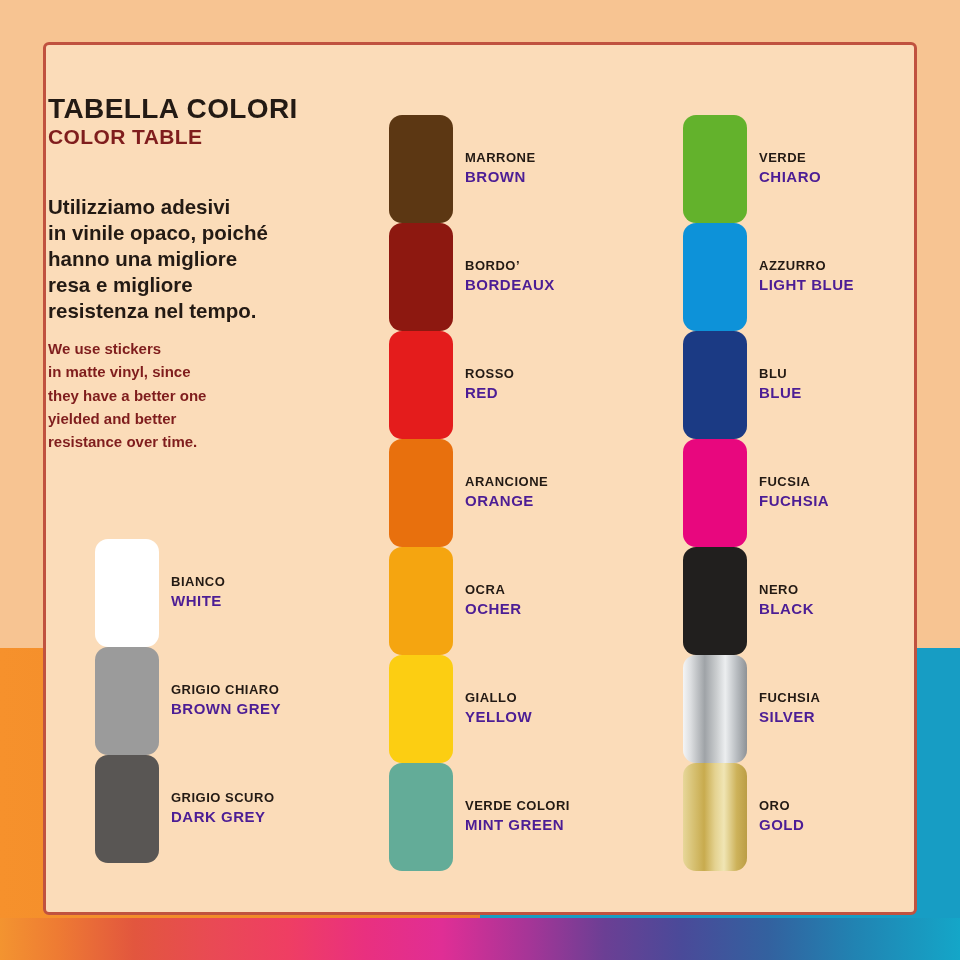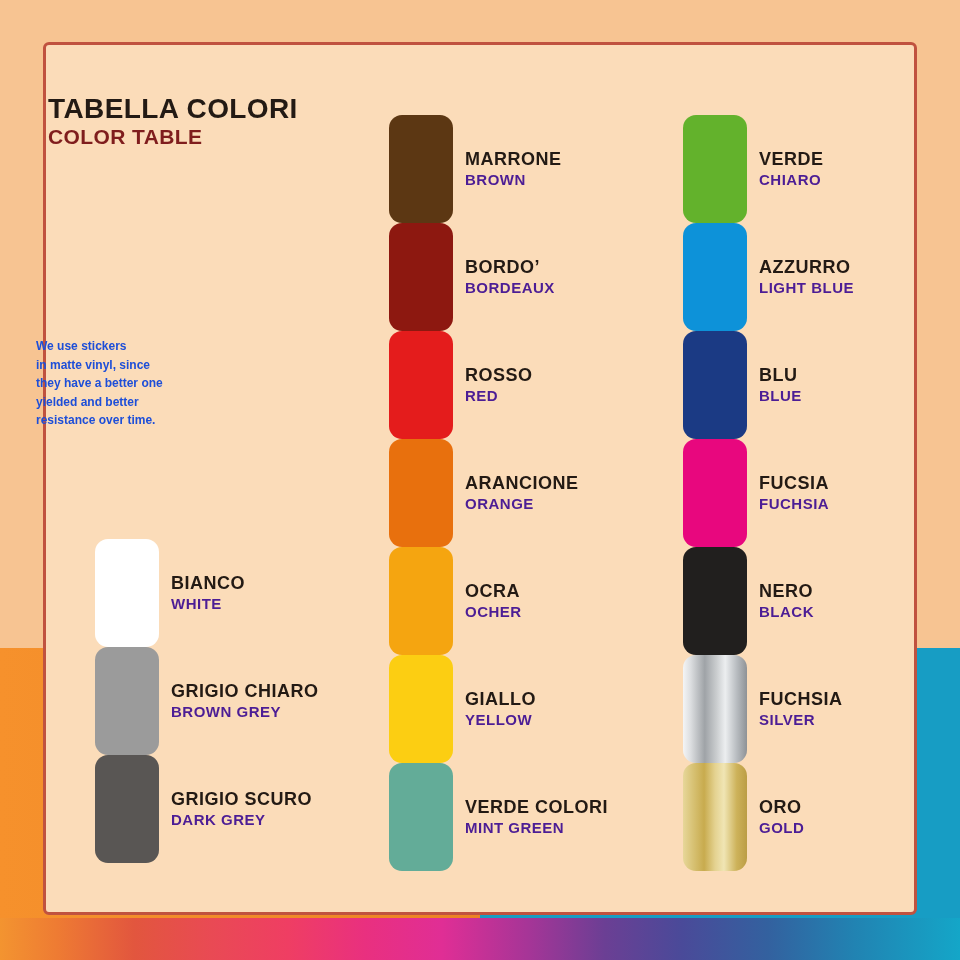--- a/index.html
+++ b/index.html
@@ -102,26 +102,26 @@
     top: 194px;
     width: 290px;
     font-size: 20.5px;
     font-weight: 700;
     color: #231a14;
     line-height: 1.27;
     white-space: pre-line;
   }
   .para-en {
     position: absolute;
-    left: 36px;
+    left: 48px;
     top: 337px;
     width: 280px;
-    font-size: 12px;
-    font-weight: 700;
-    color: #1d4ed8;
+    font-size: 15px;
+    font-weight: 700;
+    color: #7f1d1d;
     line-height: 1.55;
     white-space: pre-line;
   }
 
   
   .column {
     position: absolute;
   }
   .swatch-row {
     position: relative;
@@ -138,21 +138,21 @@
   .labels {
     position: absolute;
     left: 76px;
     top: 0;
     height: 108px;
     display: flex;
     flex-direction: column;
     justify-content: center;
   }
   .lbl-it {
-    font-size: 18px;
+    font-size: 13px;
     font-weight: 700;
     letter-spacing: 0.5px;
     color: #231a14;
     line-height: 1.12;
     white-space: nowrap;
   }
   .lbl-en {
     font-size: 15px;
     font-weight: 700;
     letter-spacing: 0.5px;
@@ -175,20 +175,25 @@
   <div class="bg-bottom-right"></div>
   <div class="bg-strip"></div>
 
   <div class="card"></div>
 
   <div class="title-block">
     <div class="title-it">TABELLA COLORI</div>
     <div class="title-en">COLOR TABLE</div>
   </div>
 
+  <div class="para-it">Utilizziamo adesivi
+in vinile opaco, poiché
+hanno una migliore
+resa e migliore
+resistenza nel tempo.</div>
   <div class="para-en">We use stickers
 in matte vinyl, since
 they have a better one
 yielded and better
 resistance over time.</div>
 
   <div class="column" id="col-left">
       <div class="swatch-row">
         <div class="swatch" style="background: rgb(255, 255, 255);"></div>
         <div class="labels">

